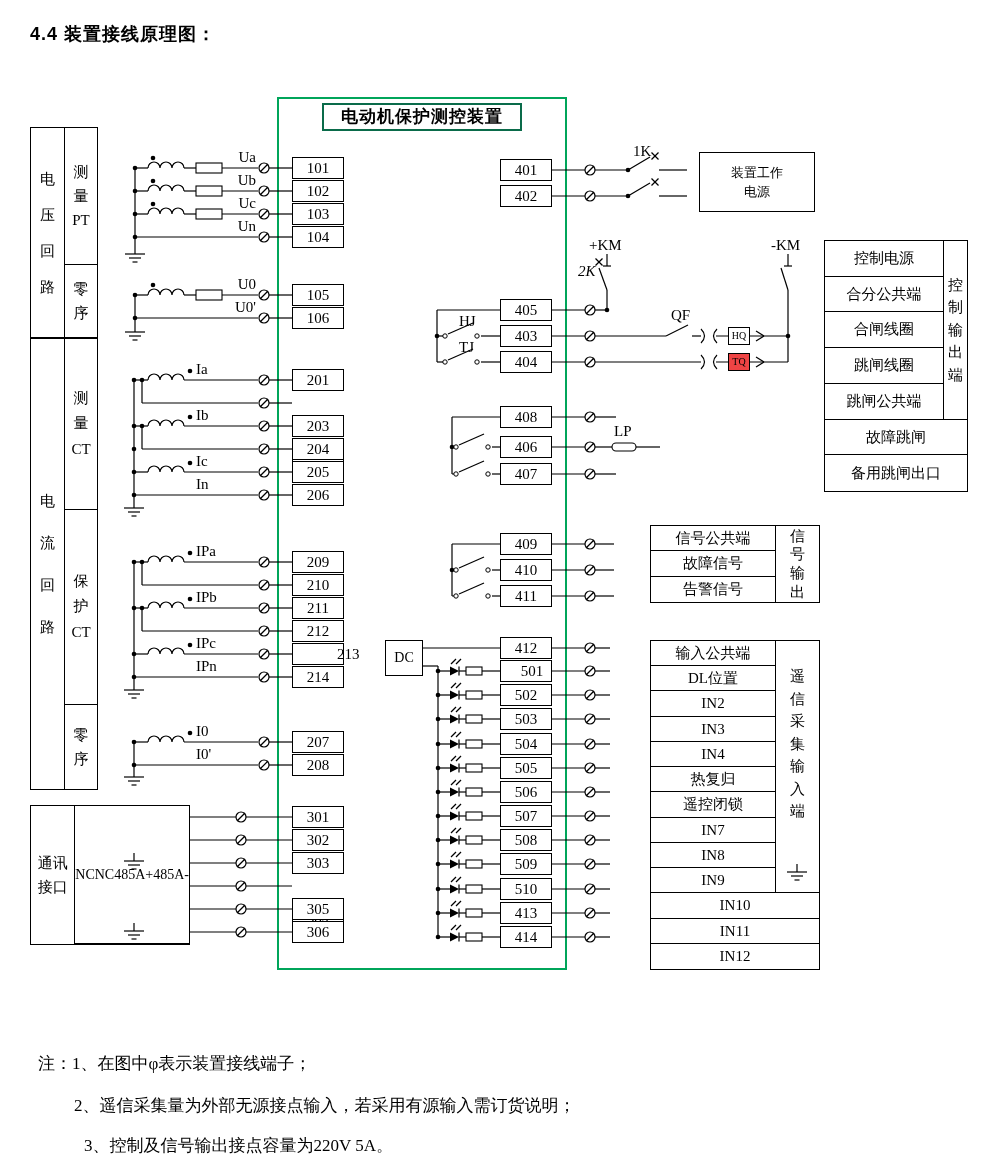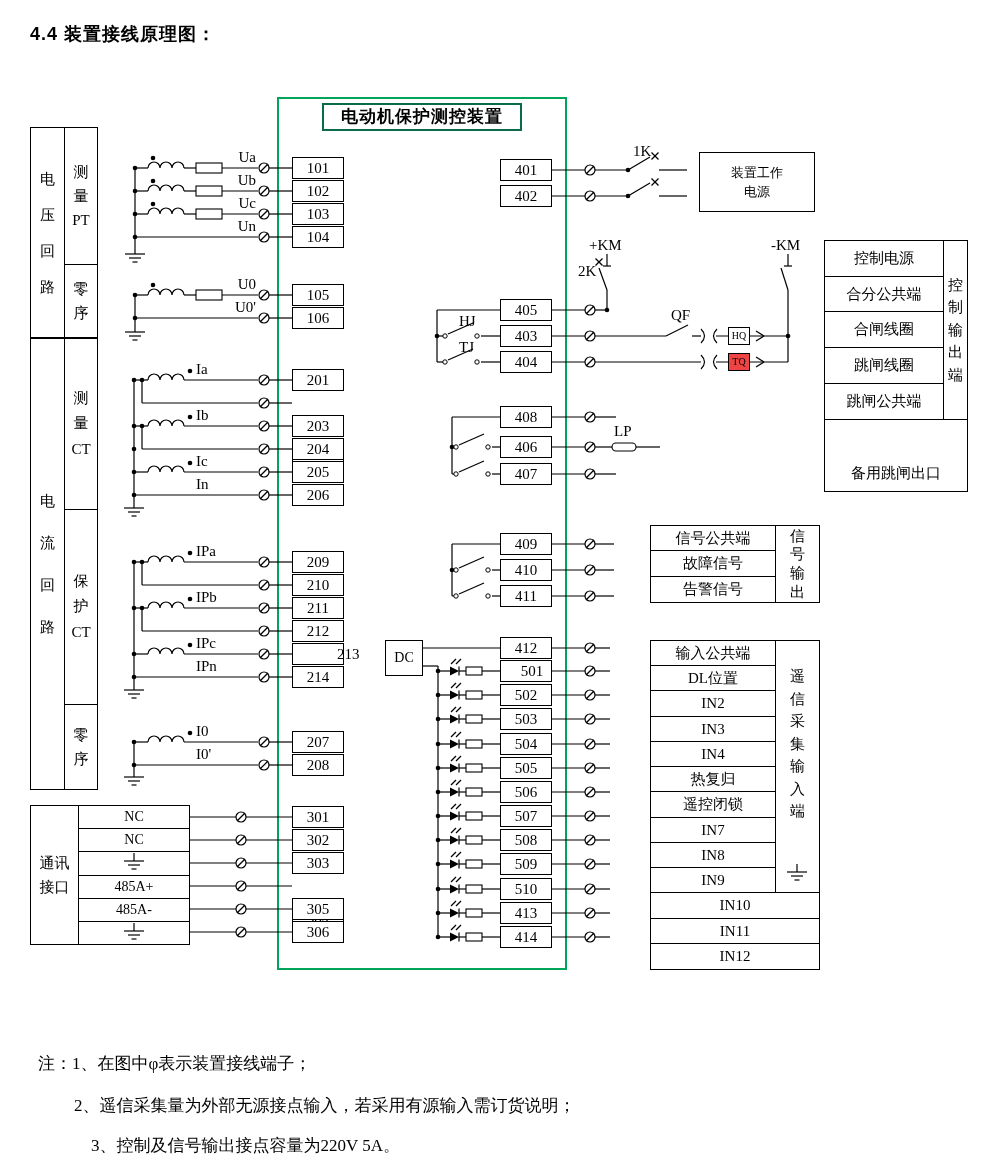--- a/index.html
+++ b/index.html
@@ -532,21 +532,21 @@
         <line x1="595" y1="937" x2="610" y2="937" stroke="#000" stroke-width="1.2"></line>
         <line x1="797" y1="864" x2="797" y2="872" stroke="#000" stroke-width="1.2"></line>
         <line x1="787" y1="872" x2="807" y2="872" stroke="#000" stroke-width="1.2"></line>
         <line x1="791" y1="876" x2="803" y2="876" stroke="#000" stroke-width="1.2"></line>
         <line x1="794.5" y1="880" x2="799.5" y2="880" stroke="#000" stroke-width="1.2"></line>
       </g>
     </svg>
   <div id="device-title" style="border-color: rgb(10, 107, 74);">电动机保护测控装置</div>
   <div class="note" style="left:38px;top:1052px">注：1、在图中φ表示装置接线端子；</div>
   <div class="note" style="left:74px;top:1094px">2、遥信采集量为外部无源接点输入，若采用有源输入需订货说明；</div>
-  <div class="note" style="left:91px;top:1134px">3、控制及信号输出接点容量为220V 5A。</div>
+  <div class="note" style="left:84px;top:1134px">3、控制及信号输出接点容量为220V 5A。</div>
 <div class="tbox" style="left: 292px; top: 157px;">101</div>
     <div class="tbox" style="left: 292px; top: 180px;">102</div>
     <div class="tbox" style="left: 292px; top: 203px;">103</div>
     <div class="tbox" style="left: 292px; top: 226px;">104</div>
     <div class="tbox" style="left: 292px; top: 284px;">105</div>
     <div class="tbox" style="left: 292px; top: 307px;">106</div>
     <div class="tbox" style="left: 292px; top: 369px;">201</div>
     <div class="tbox" style="left: 292px; top: 392px; margin-top: 48px;">202</div>
     <div class="tbox" style="left: 292px; top: 415px;">203</div>
     <div class="tbox" style="left: 292px; top: 438px;">204</div>
@@ -600,40 +600,41 @@
     <div class="lab" style="left: 196px; top: 408px;">Ib</div>
     <div class="lab" style="left: 196px; top: 454px;">Ic</div>
     <div class="lab" style="left: 196px; top: 477px;">In</div>
     <div class="lab" style="left: 196px; top: 544px;">IPa</div>
     <div class="lab" style="left: 196px; top: 590px;">IPb</div>
     <div class="lab" style="left: 196px; top: 636px;">IPc</div>
     <div class="lab" style="left: 196px; top: 659px;">IPn</div>
     <div class="lab" style="left: 196px; top: 724px;">I0</div>
     <div class="lab" style="left: 196px; top: 747px;">I0'</div>
     <div class="lab" style="left: 633px; top: 144px;">1K</div>
-    <div class="lab" style="left: 578px; top: 264px;">2K</div>
+    <div class="lab" style="left: 578px; top: 264px; font-style: italic;">2K</div>
     <div class="lab" style="left: 589px; top: 238px;">+KM</div>
     <div class="lab" style="left: 771px; top: 238px;">-KM</div>
     <div class="lab" style="left: 671px; top: 308px;">QF</div>
     <div class="lab" style="left: 459px; top: 314px;">HJ</div>
     <div class="lab" style="left: 459px; top: 340px;">TJ</div>
     <div class="lab" style="left: 614px; top: 424px;">LP</div>
     <div class="abs" style="left: 728px; top: 327px; width: 22px; height: 18px; border: 1px solid rgb(0, 0, 0); background: rgb(255, 255, 255); font-size: 10px; line-height: 16px; text-align: center;">HQ</div>
     <div class="abs" style="left: 728px; top: 353px; width: 22px; height: 18px; border: 1px solid rgb(0, 0, 0); background: #ef4444; font-size: 10px; line-height: 16px; text-align: center;">TQ</div>
     <div class="abs" style="left: 385px; top: 640px; width: 38px; height: 36px; border: 1px solid rgb(0, 0, 0); background: rgb(255, 255, 255); font-size: 14px; line-height: 34px; text-align: center;">DC</div>
     <div class="abs" style="left: 687px; top: 152px; width: 116px; height: 60px; border: 1px solid rgb(0, 0, 0); display: flex; flex-direction: column; align-items: center; justify-content: center; font-size: 13px; line-height: 1.5; margin-left: 12px;">
       <div>装置工作</div>
       <div>电源</div>
     </div>
     <div class="abs" style="left: 824px; top: 240px; width: 144px; height: 252px; border: 1px solid rgb(0, 0, 0);">
       <div class="cell" style="left: 0px; top: 0px; width: 118px; height: 36px; border-bottom: 1px solid rgb(0, 0, 0); display: flex; align-items: center; justify-content: center; font-size: 15px;">控制电源</div>
       <div class="cell" style="left: 0px; top: 36px; width: 118px; height: 35px; border-bottom: 1px solid rgb(0, 0, 0); display: flex; align-items: center; justify-content: center; font-size: 15px;">合分公共端</div>
       <div class="cell" style="left: 0px; top: 71px; width: 118px; height: 36px; border-bottom: 1px solid rgb(0, 0, 0); display: flex; align-items: center; justify-content: center; font-size: 15px;">合闸线圈</div>
       <div class="cell" style="left: 0px; top: 107px; width: 118px; height: 36px; border-bottom: 1px solid rgb(0, 0, 0); display: flex; align-items: center; justify-content: center; font-size: 15px;">跳闸线圈</div>
       <div class="cell" style="left: 0px; top: 143px; width: 118px; height: 36px; border-bottom: 1px solid rgb(0, 0, 0); display: flex; align-items: center; justify-content: center; font-size: 15px;">跳闸公共端</div>
+      <div class="cell" style="left: 0px; top: 179px; width: 142px; height: 35px; border-bottom: 1px solid rgb(0, 0, 0); display: flex; align-items: center; justify-content: center; font-size: 15px;">故障跳闸</div>
       <div class="cell" style="left: 0px; top: 214px; width: 142px; height: 36px; border-bottom: none; display: flex; align-items: center; justify-content: center; font-size: 15px;">备用跳闸出口</div>
       <div class="cell" style="left: 118px; top: 0px; width: 24px; height: 179px; border-left: 1px solid rgb(0, 0, 0); border-bottom: 1px solid rgb(0, 0, 0); display: flex; align-items: center; justify-content: center; padding-top: 0px;">
         <span class="vtxt" style="width: 17px;">控制输出端</span>
       </div>
     </div>
     <div class="abs" style="left: 650px; top: 525px; width: 170px; height: 78px; border: 1px solid rgb(0, 0, 0);">
       <div class="cell" style="left: 0px; top: 0px; width: 124px; height: 25px; border-bottom: 1px solid rgb(0, 0, 0); display: flex; align-items: center; justify-content: center; font-size: 15px;">信号公共端</div>
       <div class="cell" style="left: 0px; top: 25px; width: 124px; height: 26px; border-bottom: 1px solid rgb(0, 0, 0); display: flex; align-items: center; justify-content: center; font-size: 15px;">故障信号</div>
       <div class="cell" style="left: 0px; top: 51px; width: 124px; height: 25px; border-bottom: none; display: flex; align-items: center; justify-content: center; font-size: 15px;">告警信号</div>
       <div class="cell" style="left: 124px; top: 0px; width: 44px; height: 76px; border-left: 1px solid rgb(0, 0, 0); border-bottom: none; display: flex; align-items: center; justify-content: center; padding-top: 0px;">
@@ -684,21 +685,21 @@
         </div>
         <div style="flex: 1 1 0%; display: flex; align-items: center; justify-content: center;">
           <span class="vtxt" style="width: 17px; line-height: 1.6;">零序</span>
         </div>
       </div>
     </div>
     <div class="abs" style="left: 30px; top: 805px; width: 160px; height: 140px; border: 1px solid rgb(0, 0, 0); display: flex;">
       <div style="width: 48px; border-right: 1px solid rgb(0, 0, 0); display: flex; align-items: center; justify-content: center;">
         <span class="vtxt" style="width: 36px; line-height: 1.6;">通讯接口</span>
       </div>
-      <div style="flex: 1 1 0%; display: flex; flex-direction: column; text-align: right;">
+      <div style="flex: 1 1 0%; display: flex;  text-align: right;">
         <div style="flex: 1 1 0%; border-bottom: 1px solid rgb(0, 0, 0); display: flex; align-items: center; justify-content: center; font-size: 14px;">NC</div>
         <div style="flex: 1 1 0%; border-bottom: 1px solid rgb(0, 0, 0); display: flex; align-items: center; justify-content: center; font-size: 14px;">NC</div>
         <div style="flex: 1 1 0%; border-bottom: 1px solid rgb(0, 0, 0); display: flex; align-items: center; justify-content: center; font-size: 14px;"></div>
         <div style="flex: 1 1 0%; border-bottom: 1px solid rgb(0, 0, 0); display: flex; align-items: center; justify-content: center; font-size: 14px;">485A+</div>
         <div style="flex: 1 1 0%; border-bottom: 1px solid rgb(0, 0, 0); display: flex; align-items: center; justify-content: center; font-size: 14px;">485A-</div>
         <div style="flex: 1 1 0%; border-bottom: none; display: flex; align-items: center; justify-content: center; font-size: 14px;"></div>
       </div>
     </div>
   </div>
 

